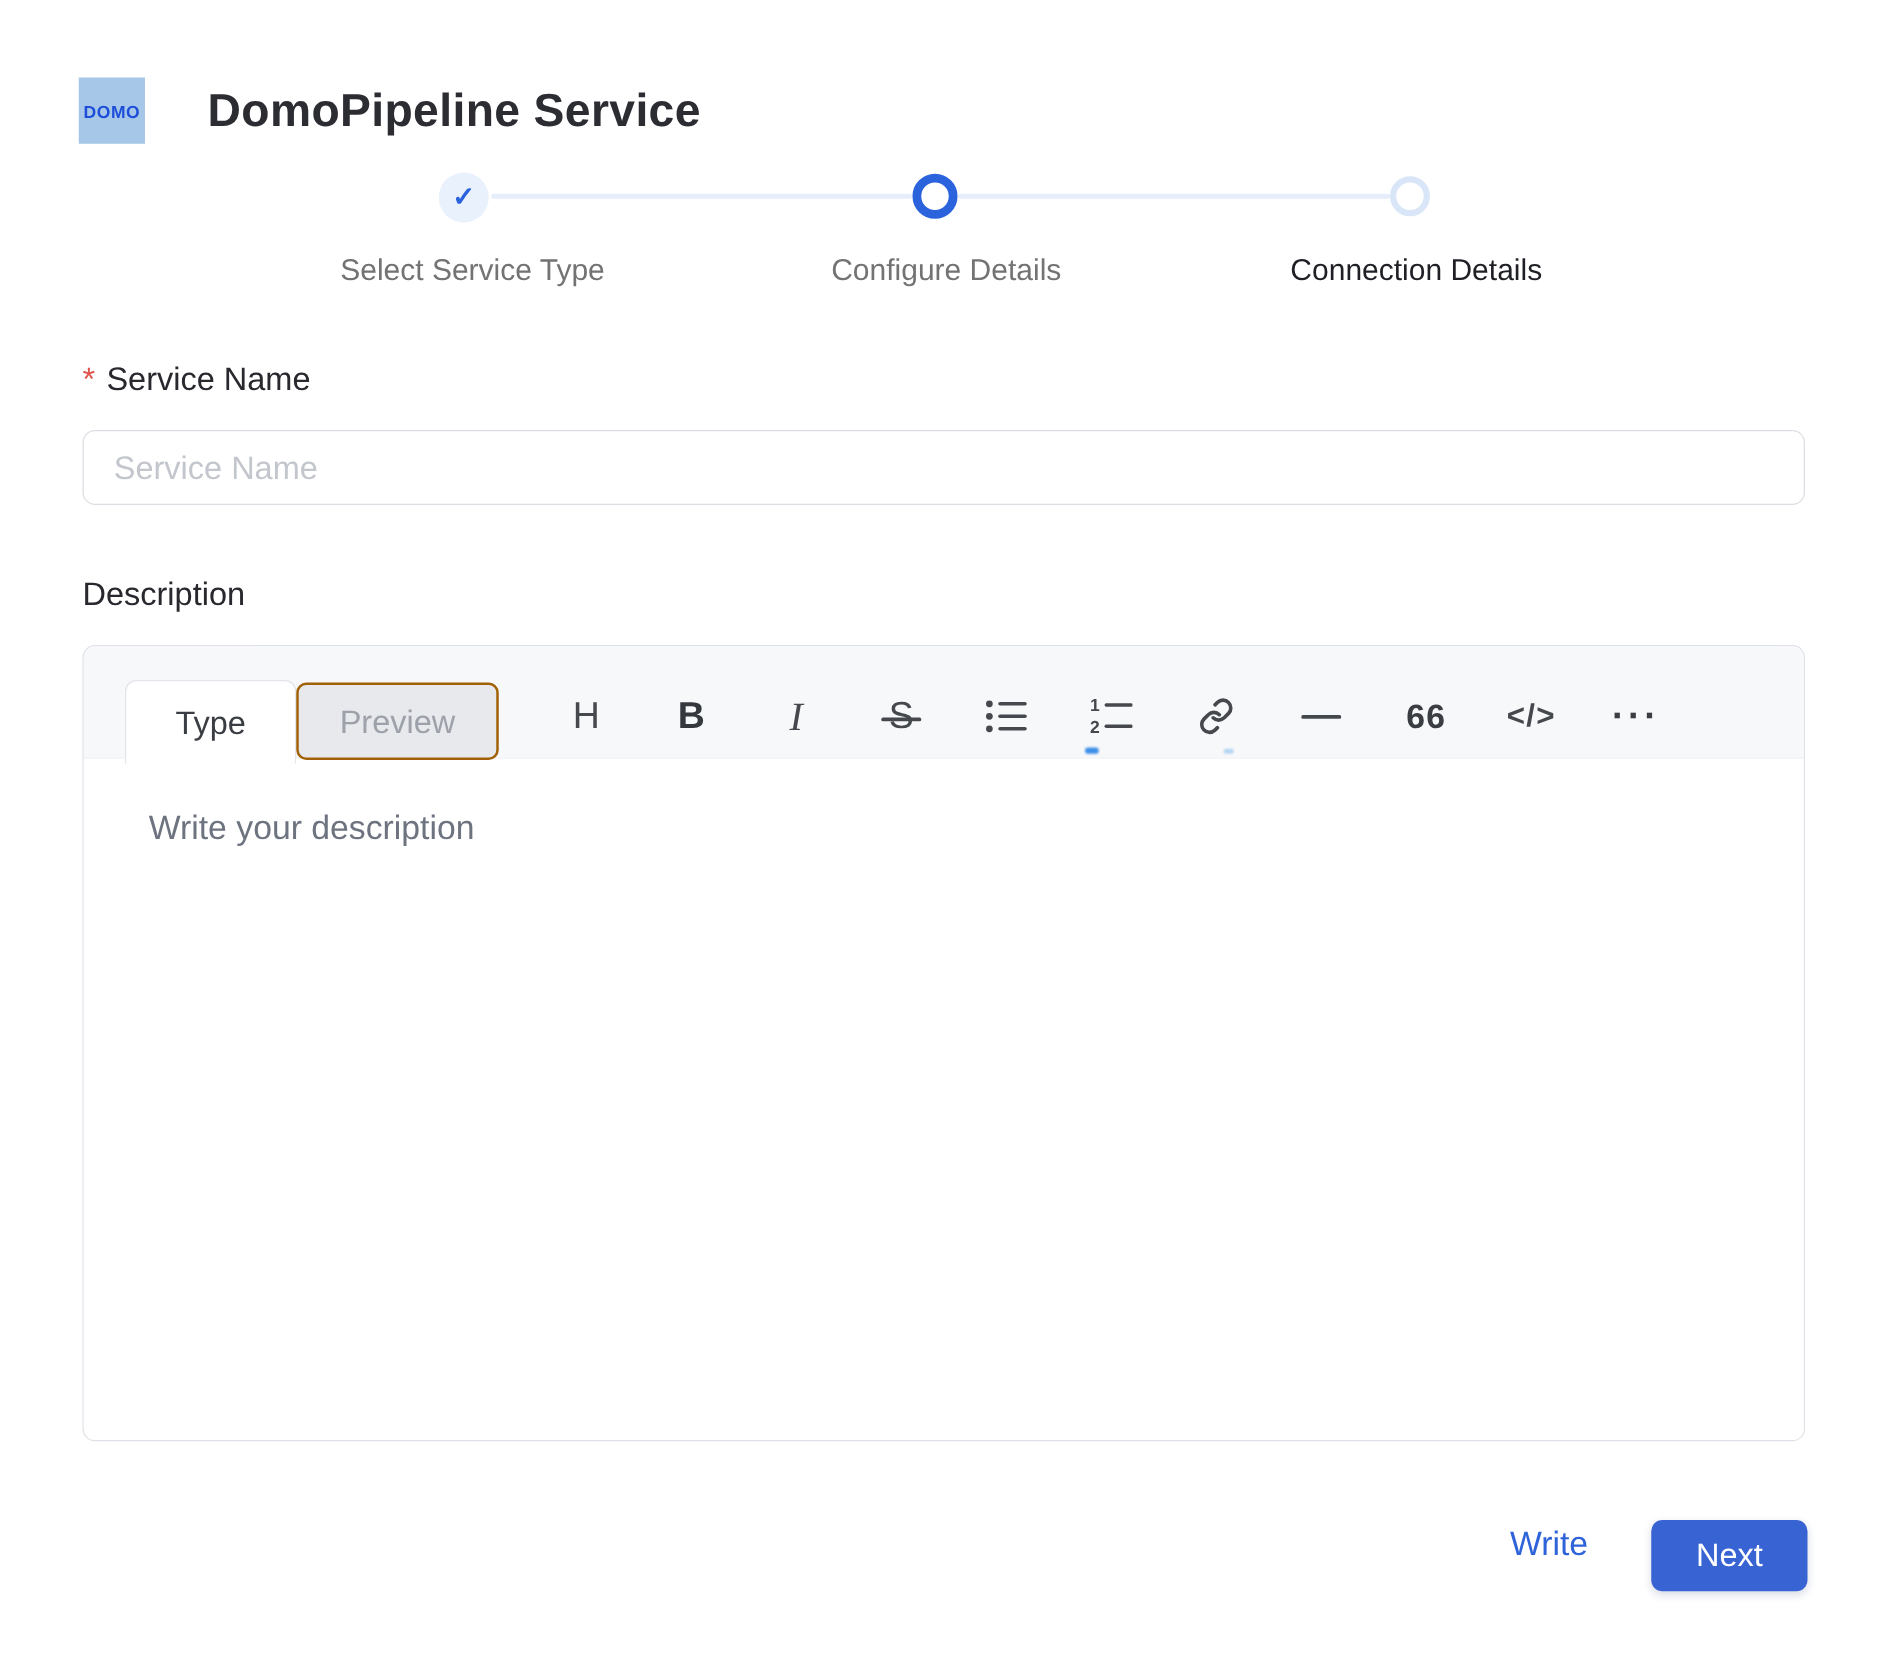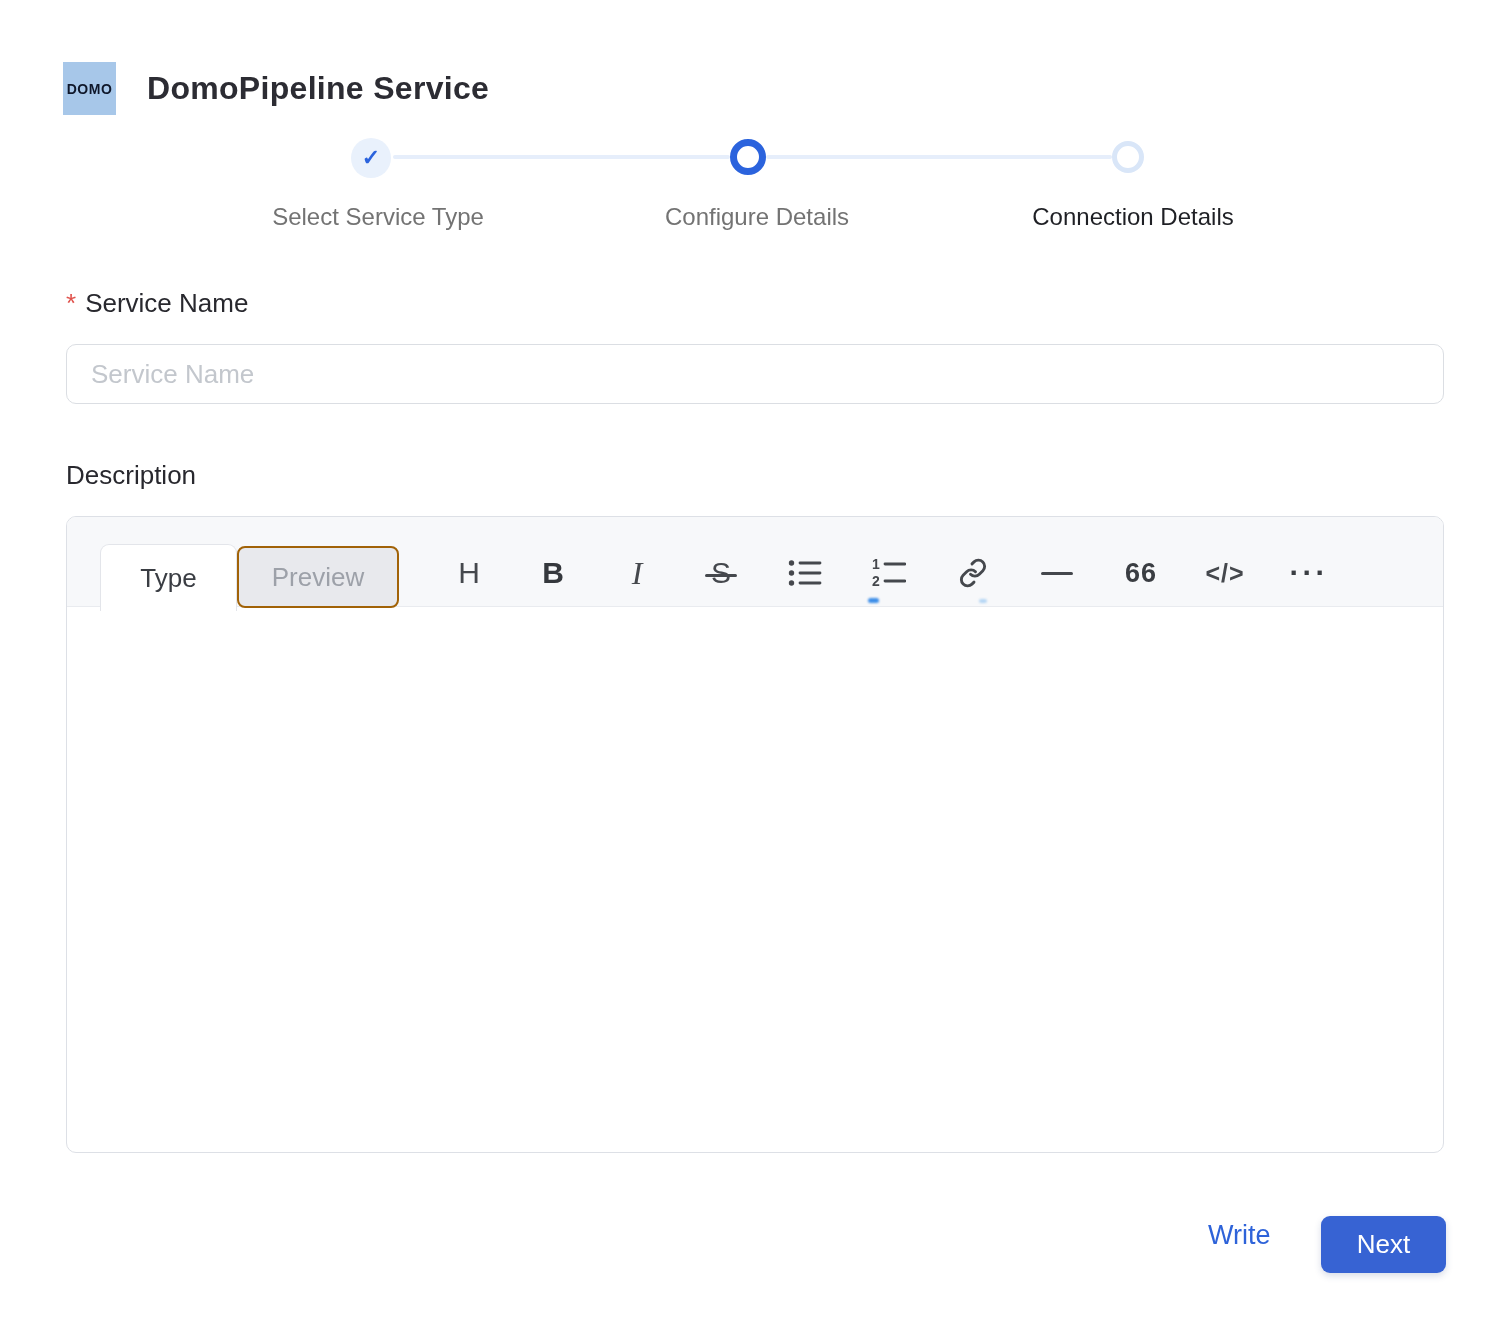--- a/index.html
+++ b/index.html
@@ -11,24 +11,24 @@
     color: #28282e;
     overflow: hidden;
   }
   .page { position: relative; width: 1506px; height: 1330px; }
 
   
   .header { position: absolute; left: 63px; top: 62px; display: flex; align-items: center; }
   .logo {
     width: 53px; height: 53px; background: #a7c7e9;
     display: flex; align-items: center; justify-content: center;
-    color: #0f172a; font-size: 14px; font-weight: 700; letter-spacing: 0.5px;
+    color: #1d4ed8; font-size: 14px; font-weight: 700; letter-spacing: 0.5px;
     overflow: hidden;
   }
-  .title { margin-left: 31px; font-size: 32px; font-weight: 600; color: #2c2c33; letter-spacing: 0.3px; }
+  .title { margin-left: 50px; font-size: 37px; font-weight: 600; color: #2c2c33; letter-spacing: 0.3px; }
 
   
   .stepper { position: absolute; left: 0; top: 0; width: 1506px; height: 240px; }
   .connector { position: absolute; top: 155px; height: 4px; background: #e6eefb; border-radius: 2px; }
   .connector.seg1 { left: 393px; width: 337px; }
   .connector.seg2 { left: 766px; width: 346px; }
   .step-marker { position: absolute; border-radius: 50%; }
   .marker-done {
     left: 351px; top: 138px; width: 40px; height: 40px; background: #e9f1fc;
     display: flex; align-items: center; justify-content: center;
@@ -190,18 +190,21 @@
         </div>
         <div class="t-icon g-quote">66</div>
         <div class="t-icon g-code">&lt;/&gt;</div>
         <div class="t-icon g-more">···</div>
       </div>
 
       <div class="artifact a1"></div>
       <div class="artifact a2"></div>
     </div>
 
+    <div class="editor-body">
+      <div class="editor-placeholder">Write your description</div>
+    </div>
   </div>
 
   <div class="back-link">Write</div>
   <button class="next-btn">Next</button>
 
 </div>
 
 </body></html>

